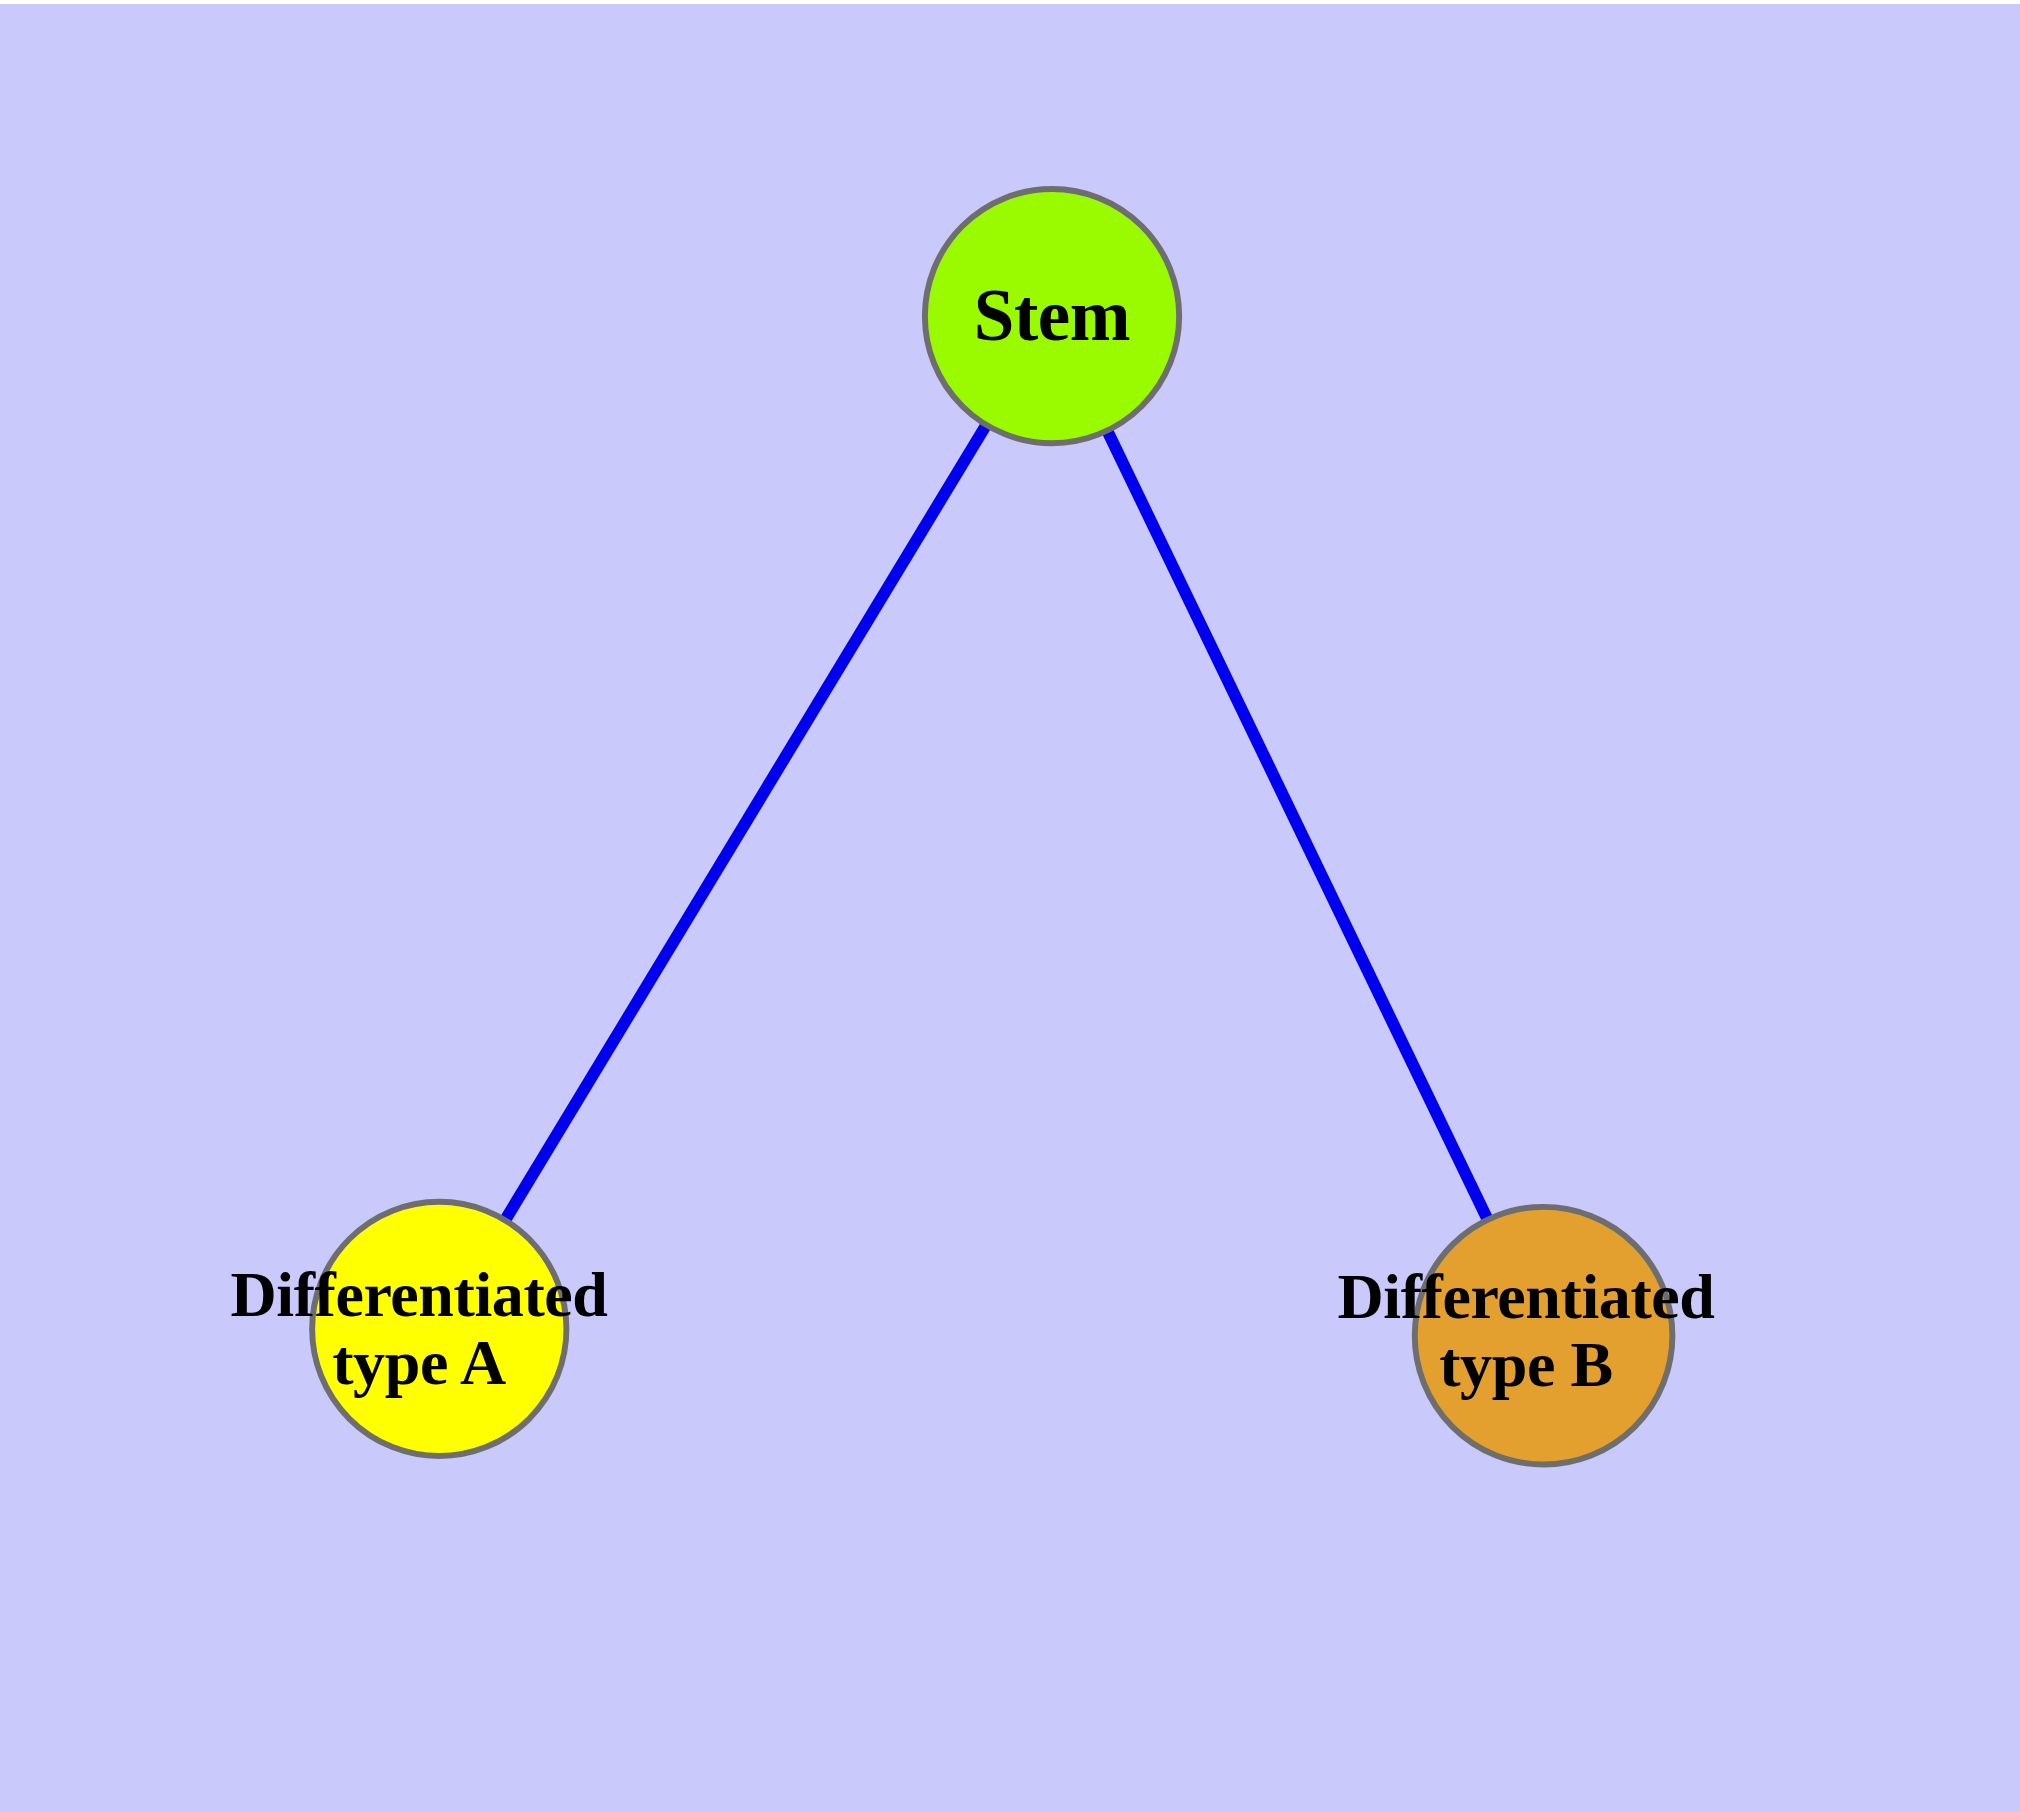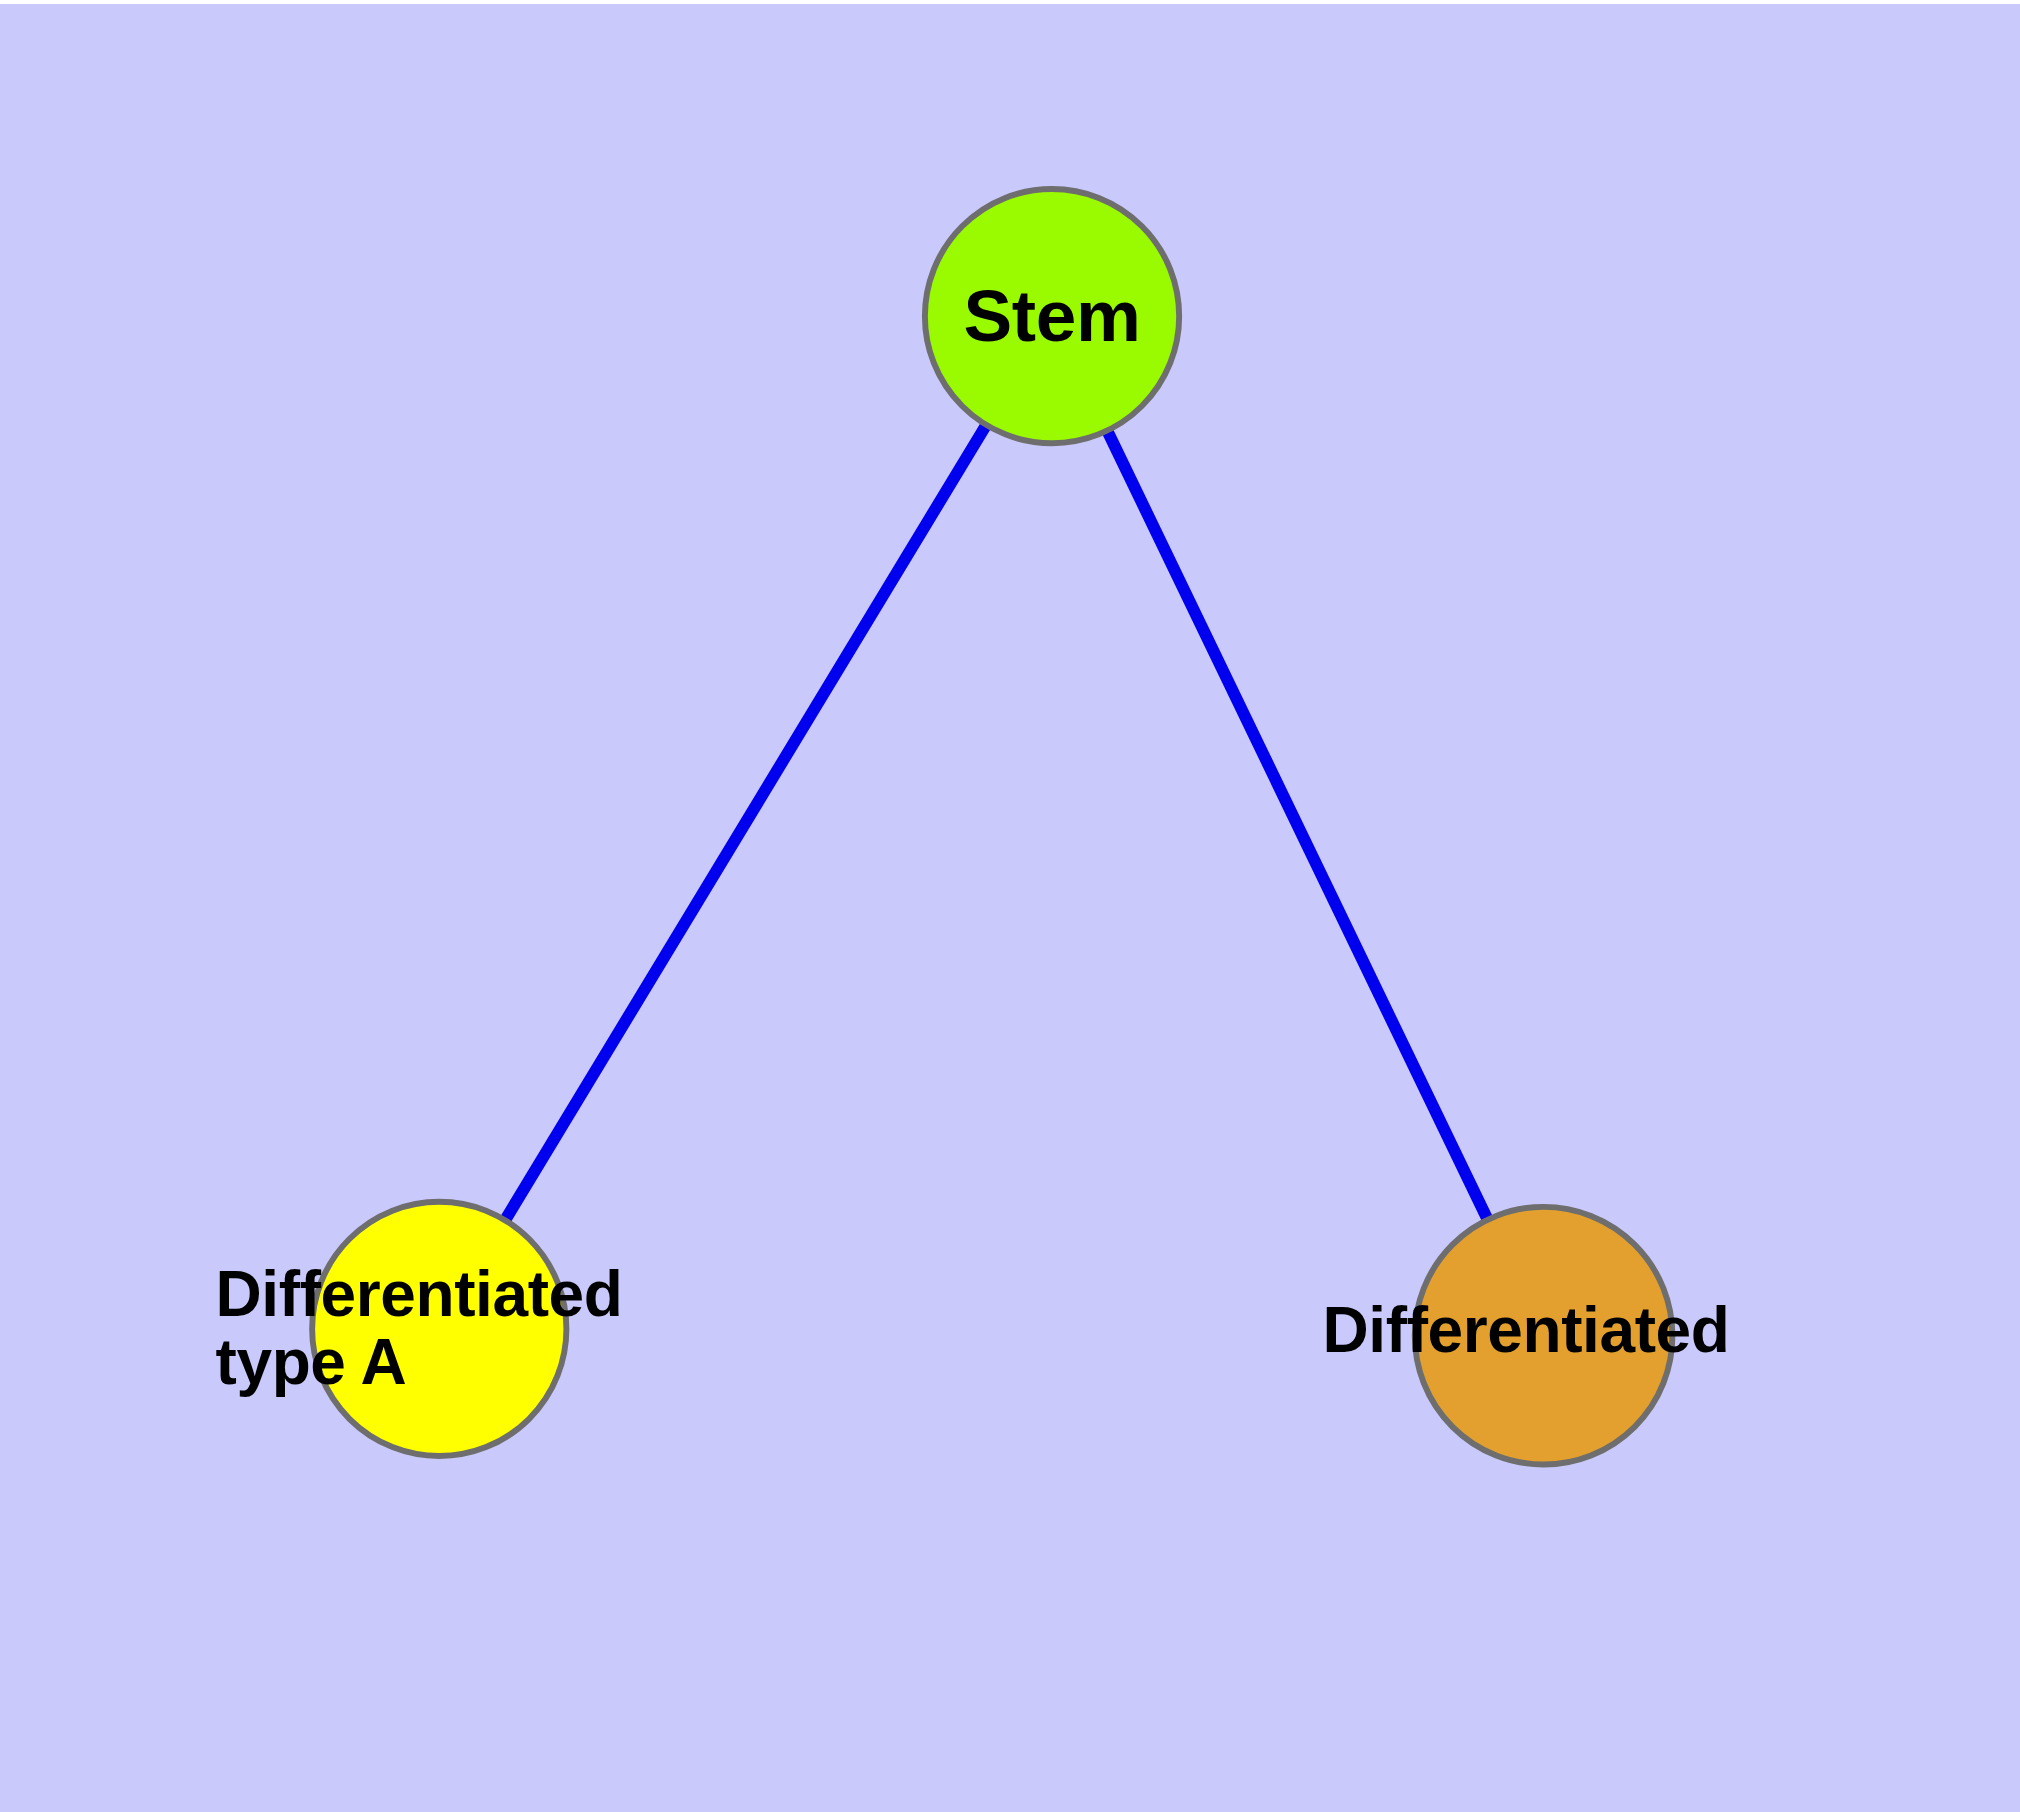--- a/index.html
+++ b/index.html
@@ -24,27 +24,29 @@
   }
   #graph-svg {
     position: absolute;
     left: 0;
     top: 0;
     width: 2021px;
     height: 1812px;
   }
   .node-label {
     position: absolute;
+    text-align: center;
     font-weight: bold;
     color: #000000;
     white-space: nowrap;
     line-height: 1.06;
     letter-spacing: -0.4px;
     transform: translate(-50%, -50%);
     pointer-events: none;
+    font-family: Liberation Serif, serif;
   }
   #label-stem {
     font-size: 73px;
   }
   #label-type-a, #label-type-b {
     font-size: 64px;
   }
 </style>
 </head>
 <body>
@@ -71,16 +73,17 @@
     <div>Stem</div>
   </div>
 
   <div class="node-label" id="label-type-a" style="left: 419px; top: 1329px; color: rgb(0, 0, 0);">
     <div>Differentiated</div>
     <div>type A</div>
   </div>
 
   <div class="node-label" id="label-type-b" style="left: 1526px; top: 1331px; color: rgb(0, 0, 0);">
     <div>Differentiated</div>
+    <div>type B</div>
   </div>
 
 </div>
 
 
 </body></html>

